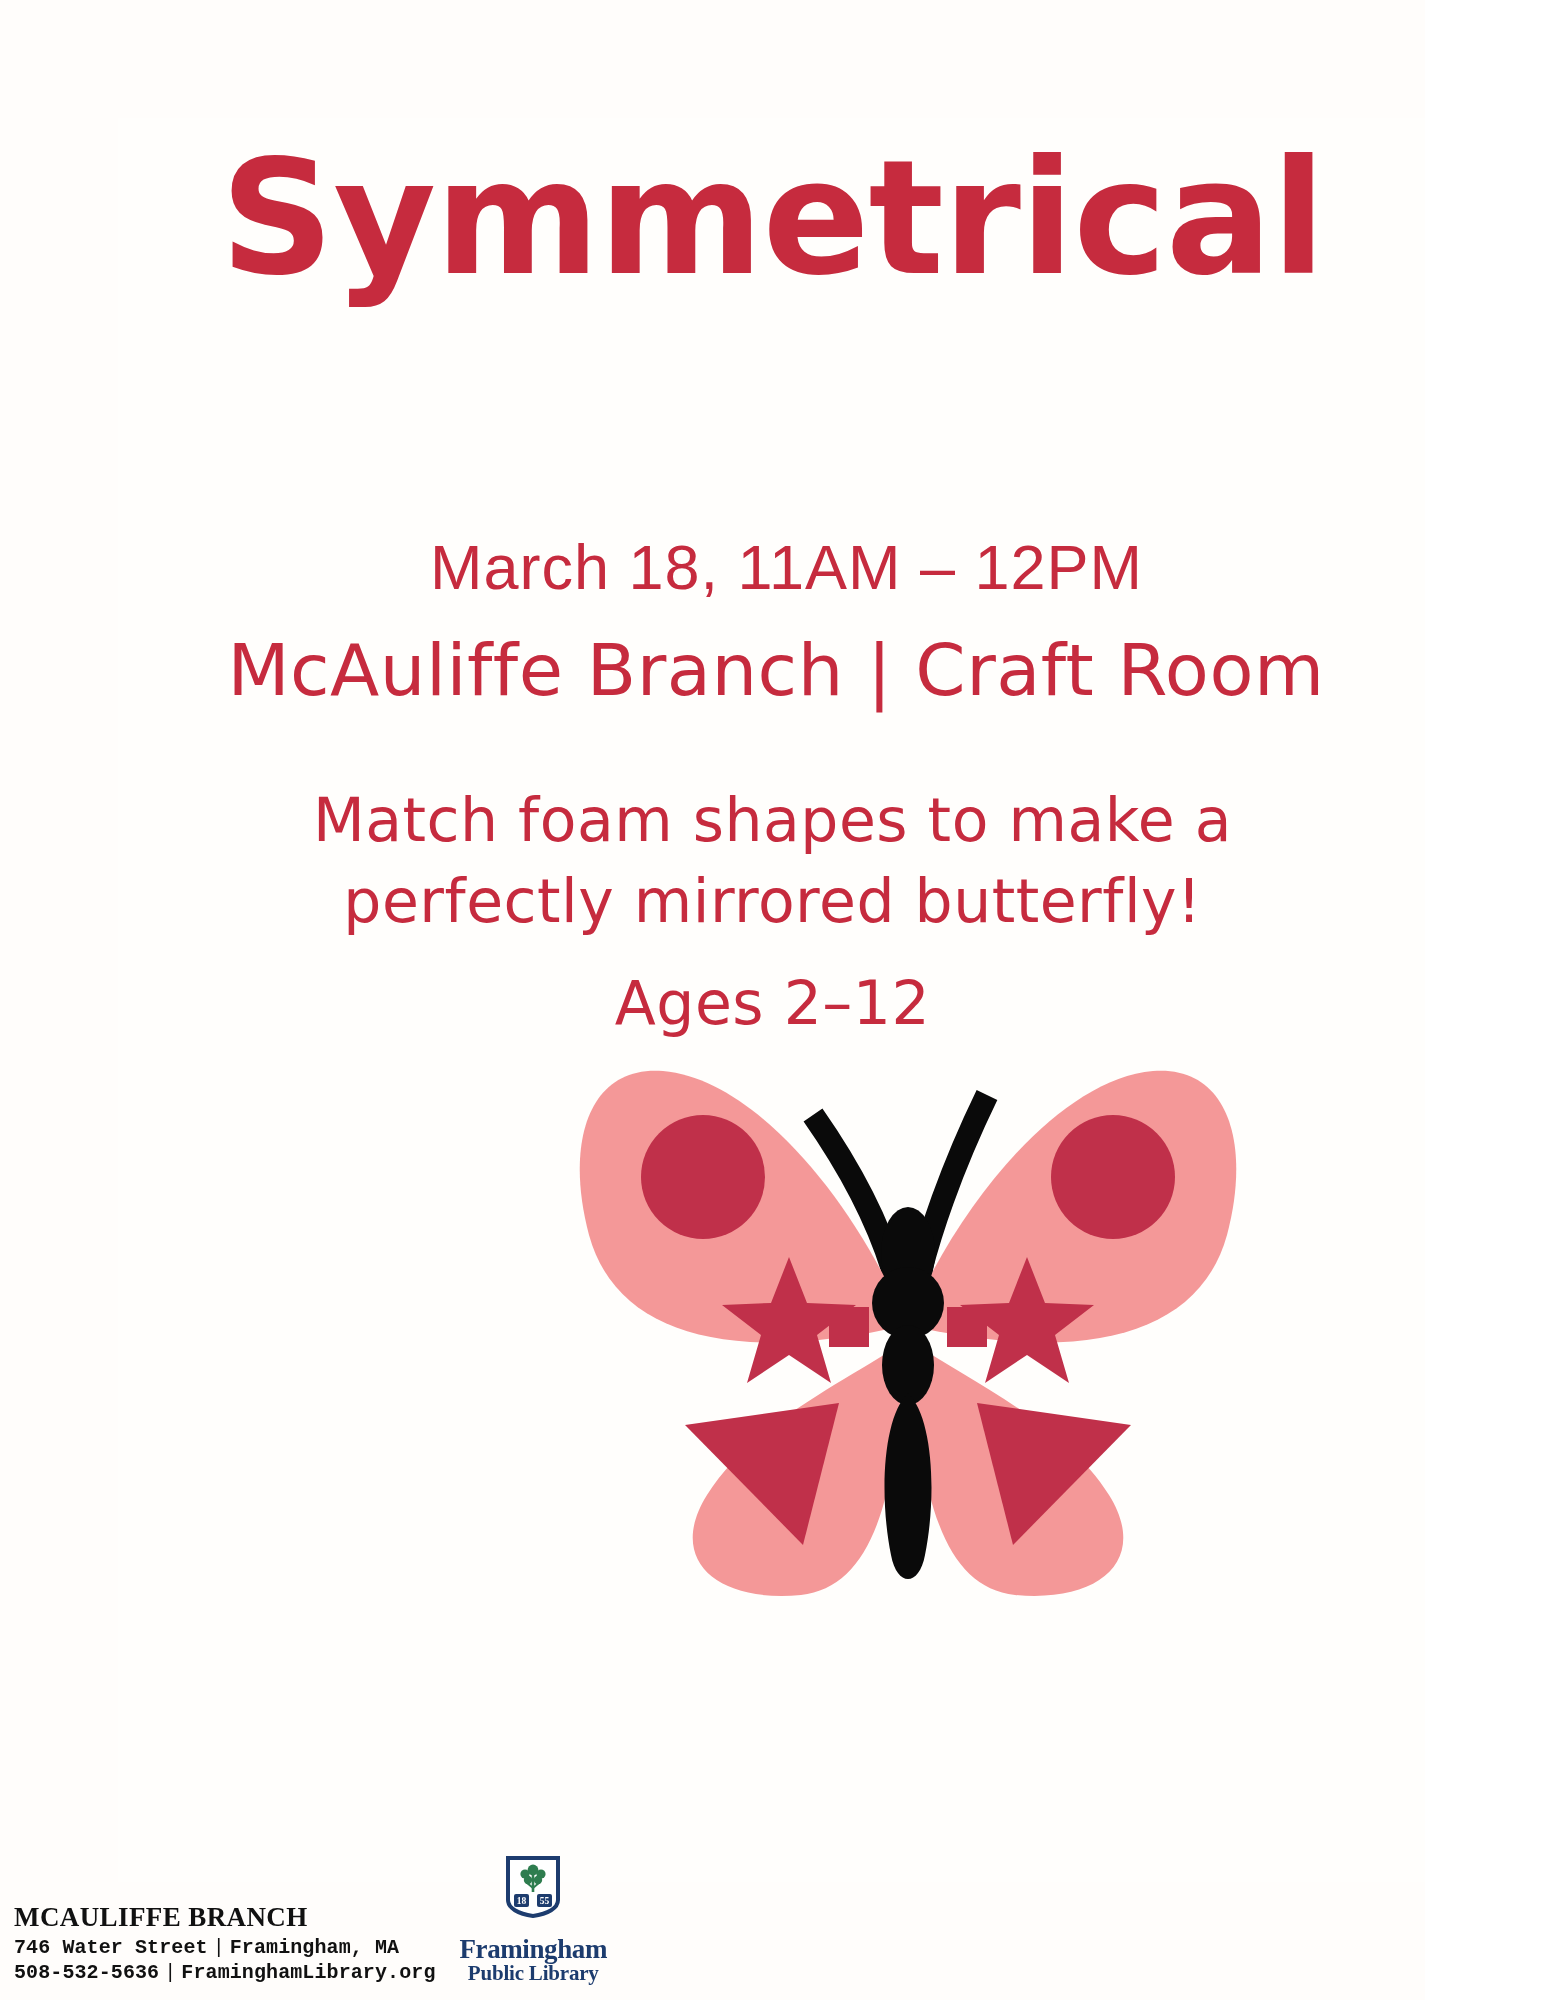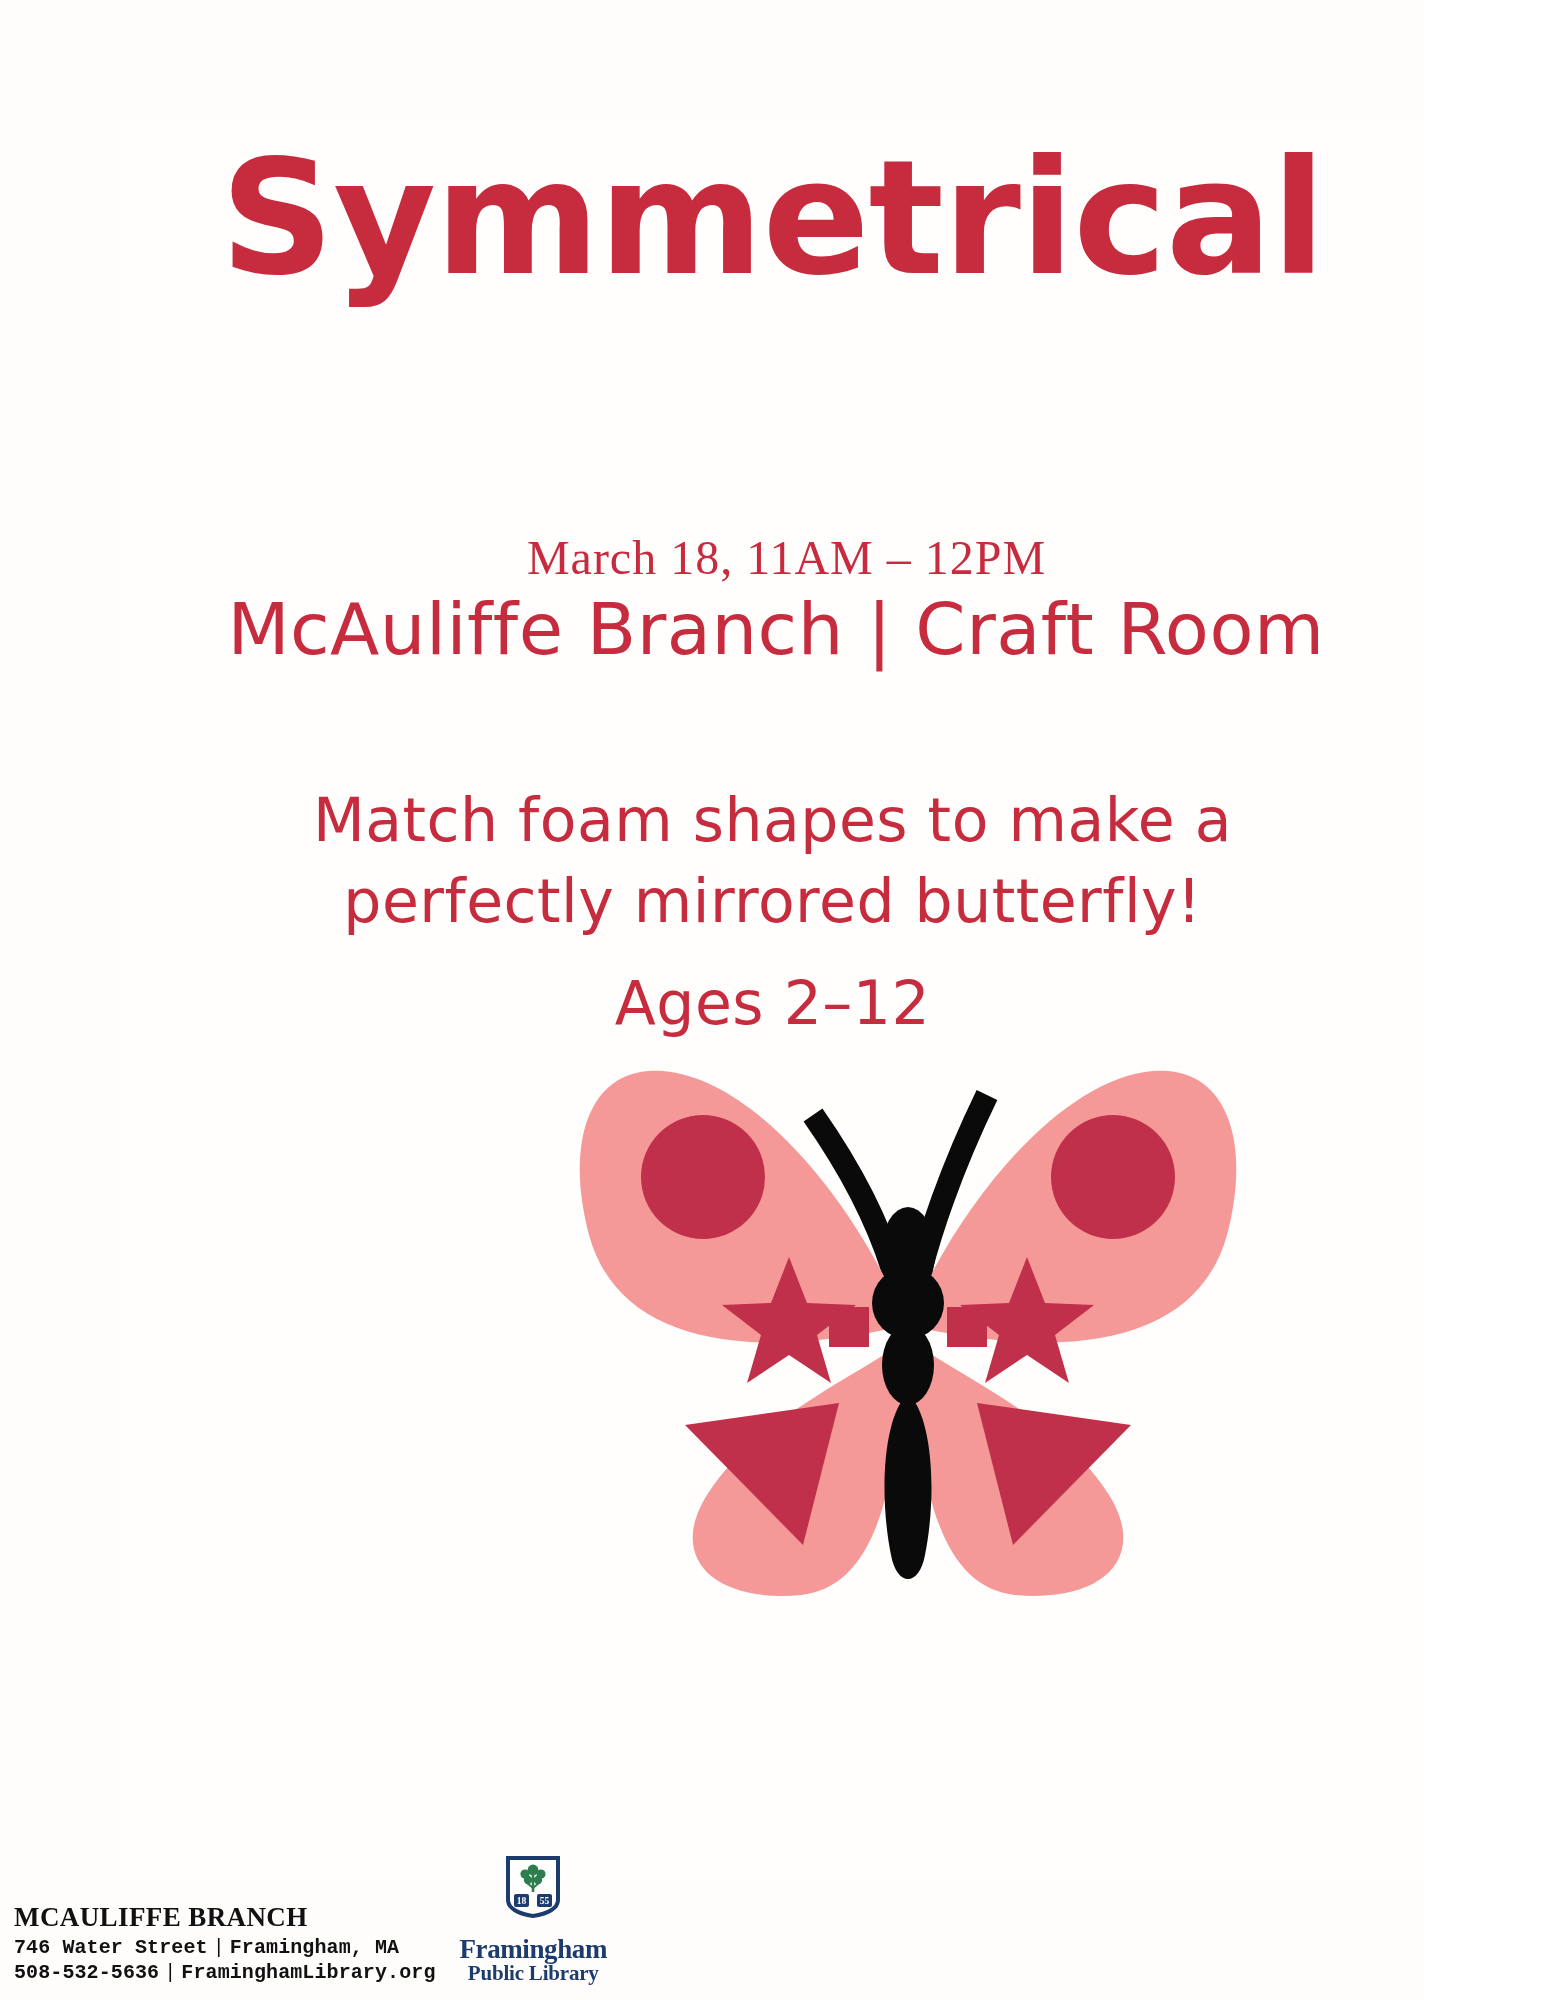--- a/index.html
+++ b/index.html
@@ -39,29 +39,29 @@
     line-height:0.99;
     letter-spacing:-1px;
   }
   .title .l2{display:block;}
 
   .subblock{
     position:absolute;left:0;right:0;top:530px;
     text-align:center;color:#C62B3E;
   }
   .line-date{
-    font-family:Liberation Serif, serif;
-    font-size:48px;font-weight:400;letter-spacing:1px;
+    font-family:Liberation Sans, sans-serif;
+    font-size:63px;font-weight:400;letter-spacing:1px;
     line-height:1.18;
     margin-left:28px;
   }
   .line-place{
     font-family:"DejaVu Sans",sans-serif;
     font-size:72px;font-weight:400;letter-spacing:0.5px;
-    line-height:1.18;margin-top:0;padding-left:7px;
+    line-height:1.18;margin-top:24px;padding-left:7px;
   }
   .descblock{
     position:absolute;left:0;right:0;top:780px;
     text-align:center;color:#C62B3E;
   }
   .desc-l{
     font-family:"DejaVu Sans",sans-serif;
     font-size:60px;font-weight:400;line-height:1.35;letter-spacing:0.5px;
   }
   .ages{

